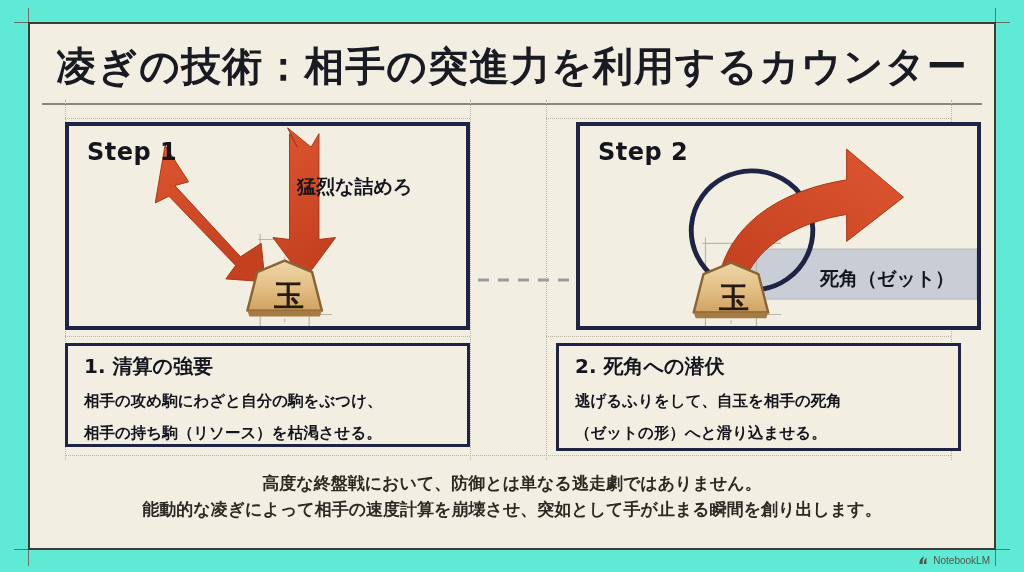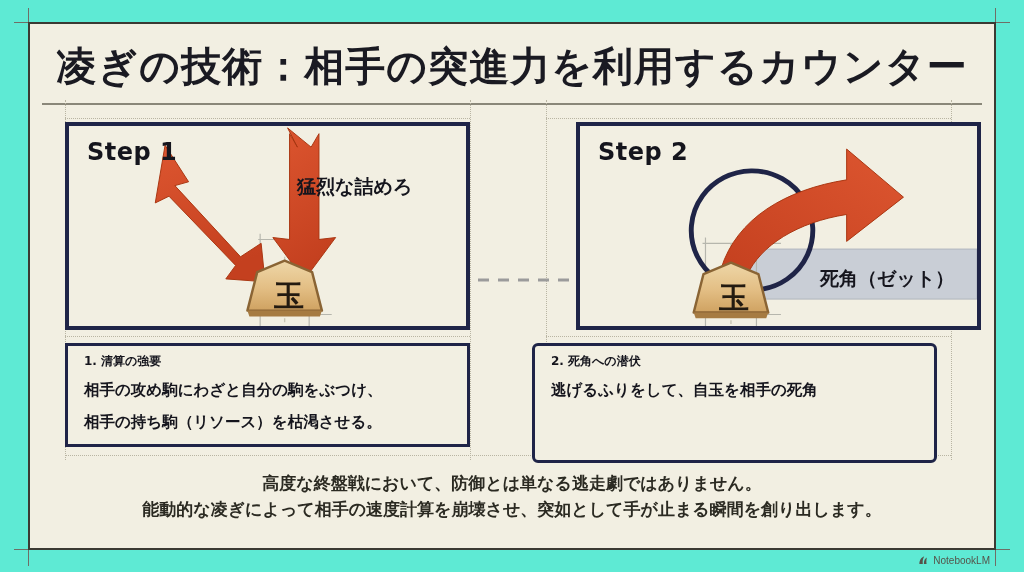--- a/index.html
+++ b/index.html
@@ -120,24 +120,24 @@
 
   
   .caption {
     position: absolute;
     border: 3px solid #1f2447;
     background: #f2efe2;
     box-sizing: border-box;
     padding: 7px 14px 8px 16px;
   }
   .cap1 { left: 65px;  top: 343px; width: 405px; height: 104px; }
-  .cap2 { left: 532px; top: 343px; width: 405px; height: 120px; border-radius: 6px; }
+  .cap2 { left: 556px; top: 343px; width: 405px; height: 108px; }
   .cap-title {
     font-family: "DejaVu Sans", "Liberation Sans", sans-serif;
-    font-size: 12px;
+    font-size: 20px;
     font-weight: 700;
     color: #15151d;
     line-height: 1.35;
     margin-bottom: 1px;
   }
   .cap-body {
     font-family: "DejaVu Sans", "Liberation Sans", sans-serif;
     font-size: 15.5px;
     font-weight: 700;
     color: #15151d;
@@ -300,20 +300,21 @@
 
   <div class="caption cap1">
     <div class="cap-title">1. 清算の強要</div>
     <div class="cap-body">相手の攻め駒にわざと自分の駒をぶつけ、</div>
     <div class="cap-body">相手の持ち駒（リソース）を枯渇させる。</div>
   </div>
 
   <div class="caption cap2">
     <div class="cap-title">2. 死角への潜伏</div>
     <div class="cap-body">逃げるふりをして、自玉を相手の死角</div>
+    <div class="cap-body">（ゼットの形）へと滑り込ませる。</div>
   </div>
 
   <div class="footer">
     <div class="footer-line">高度な終盤戦において、防御とは単なる逃走劇ではありません。</div>
     <div class="footer-line">能動的な凌ぎによって相手の速度計算を崩壊させ、突如として手が止まる瞬間を創り出します。</div>
   </div>
 
   <div class="watermark">
     <svg width="11" height="11" viewBox="0 0 16 16">
       <path d="M2 13 C2 7, 5 3, 9 2 C7 5, 6.5 9, 7 13 Z" fill="#55534a"></path>

